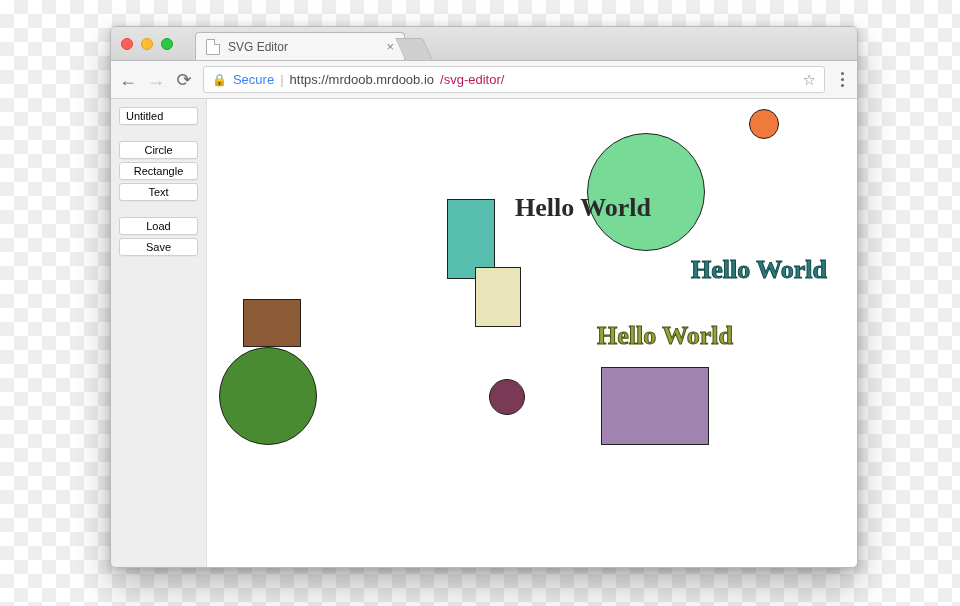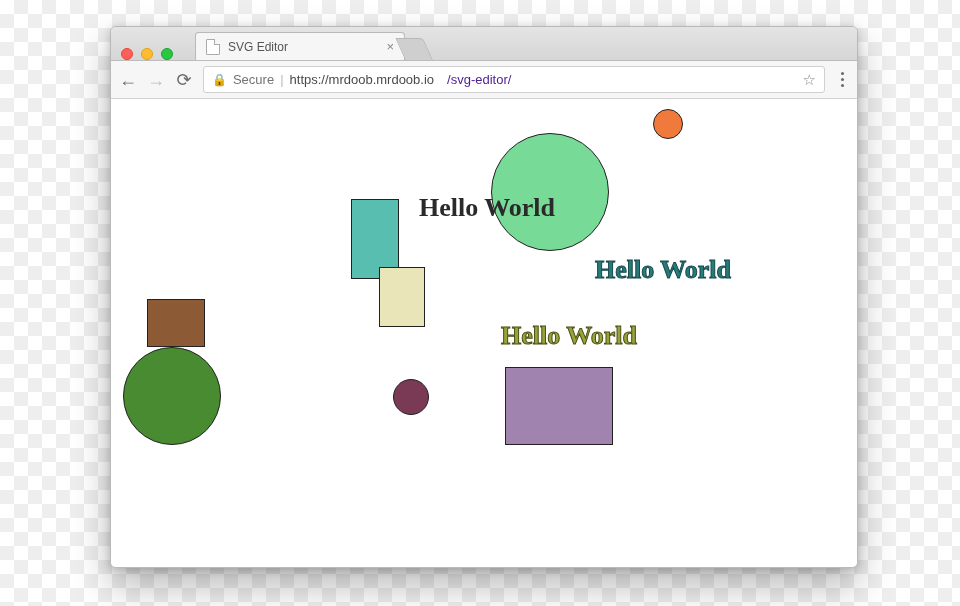--- a/index.html
+++ b/index.html
@@ -28,21 +28,21 @@
     display: flex;
     flex-direction: column;
   }
 
   
   .titlebar {
     height: 34px;
     background: linear-gradient(#e4e4e4,#d6d6d6);
     border-bottom: 1px solid #bcbcbc;
     display: flex;
-    align-items: flex-end;
+    align-items: center;
     position: relative;
   }
   .traffic {
     display: flex; gap: 8px; padding-left: 10px;
   }
   .dot { width: 12px; height: 12px; border-radius: 50%; }
   .dot.red { background: #ff5f57; border:1px solid #e24640;}
   .dot.yellow { background: #febc2e; border:1px solid #e1a117;}
   .dot.green { background: #28c840; border:1px solid #1fa32f;}
 
@@ -88,24 +88,24 @@
     padding: 0 8px;
     gap: 10px;
   }
   .nav-ico { color:#6a6a6a; width:18px; text-align:center; font-size:18px; line-height:1; cursor:pointer;}
   .nav-ico.fwd { color:#bfbfbf; }
   .urlbar {
     flex:1; height:27px; background:#fff; border:1px solid #d0d0d0; border-radius:3px;
     display:flex; align-items:center; padding:0 8px; font-size:13px; gap:6px;
   }
   .lock { color:#1a8a1a; font-size:12px;}
-  .secure { color:#737373; }
+  .secure { color:#3b82f6; }
   .sep { color:#bbb; }
   .url-h { color:#4a4a4a; }
-  .url-p { color:#4c1d95;margin-left:7px; }
+  .url-p { color:#be185d; }
   .star { margin-left:auto; color:#8a8a8a; font-size:15px;}
   .kebab { width:14px; display:flex; flex-direction:column; gap:3px; align-items:center;}
   .kebab span{width:3px;height:3px;background:#6a6a6a;border-radius:50%;}
 
   
   .app {
     flex:1; display:flex; background:#efefef;
   }
   .sidebar {
     width: 96px; background:#eeeeee; border-right:1px solid #e0e0e0;
@@ -160,20 +160,34 @@
       <span class="star">☆</span>
     </div>
     <div class="kebab">
         <span></span>
         <span></span>
         <span></span>
       </div>
   </div>
 
   <div class="app">
+    <div class="sidebar">
+      <div class="group">
+        <input class="side-input" value="Untitled" style="">
+      </div>
+      <div class="group">
+        <button class="side-btn">Circle</button>
+        <button class="side-btn">Rectangle</button>
+        <button class="side-btn">Text</button>
+      </div>
+      <div class="group">
+        <button class="side-btn">Load</button>
+        <button class="side-btn">Save</button>
+      </div>
+    </div>
 
     <div class="canvas" id="canvas">
         <div class="shape circ" style="left: 542px; top: 10px; width: 30px; height: 30px; background: rgb(240, 122, 60);"></div>
         <div class="shape circ" style="left: 380px; top: 34px; width: 118px; height: 118px; background: rgb(119, 219, 151);"></div>
         <div class="shape" style="left: 240px; top: 100px; width: 48px; height: 80px; background: rgb(88, 191, 176);"></div>
         <div class="shape" style="left: 268px; top: 168px; width: 46px; height: 60px; background: rgb(233, 229, 184);"></div>
         <div class="shape" style="left: 36px; top: 200px; width: 58px; height: 48px; background: rgb(140, 90, 52);"></div>
         <div class="shape circ" style="left: 12px; top: 248px; width: 98px; height: 98px; background: rgb(72, 139, 48);"></div>
         <div class="shape circ" style="left: 282px; top: 280px; width: 36px; height: 36px; background: rgb(122, 58, 86);"></div>
         <div class="shape" style="left: 394px; top: 268px; width: 108px; height: 78px; background: rgb(161, 131, 176);"></div>

